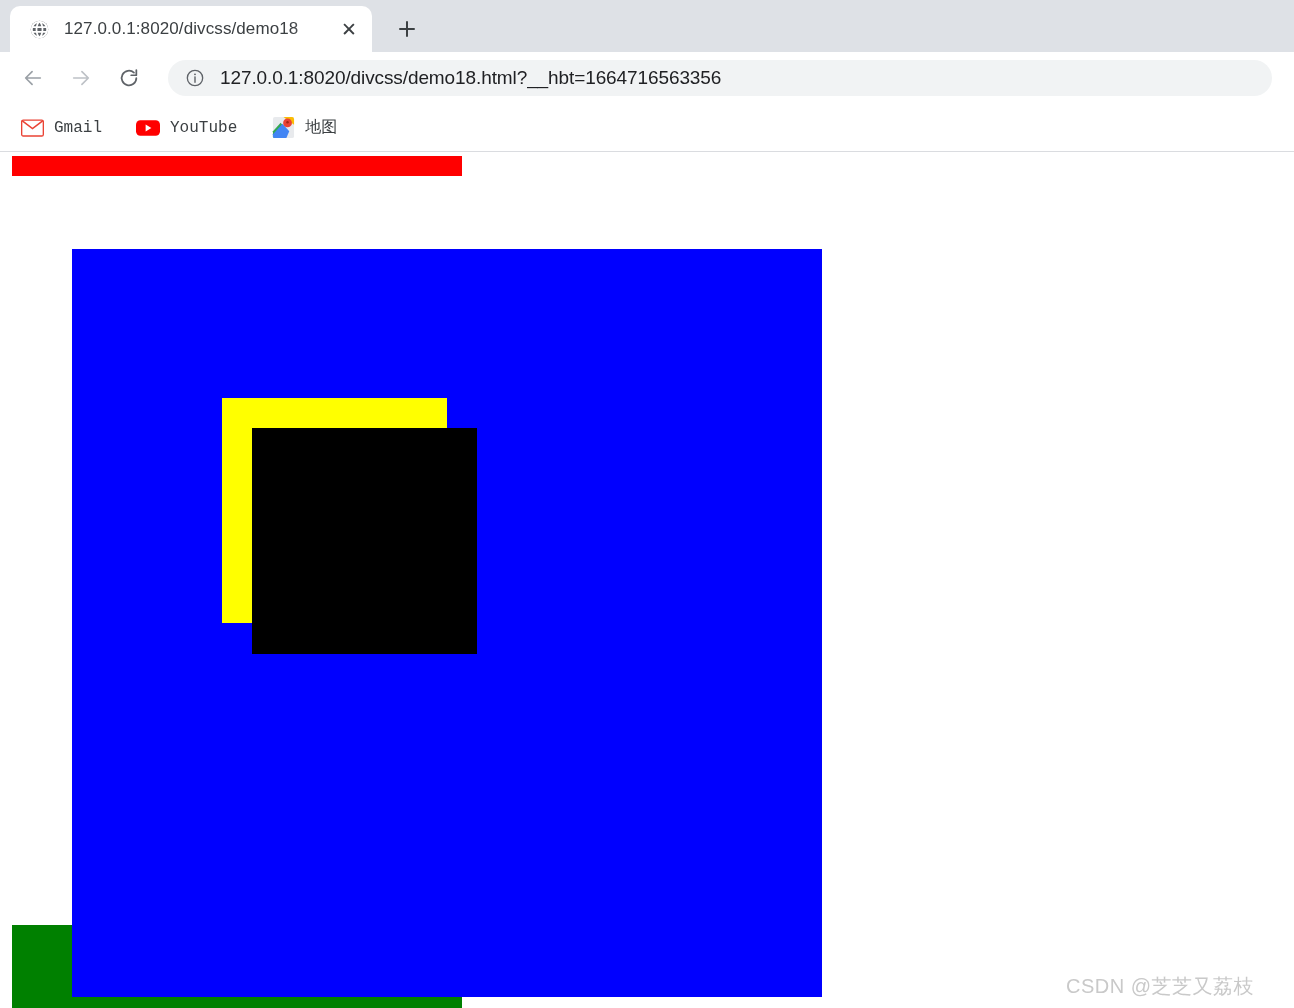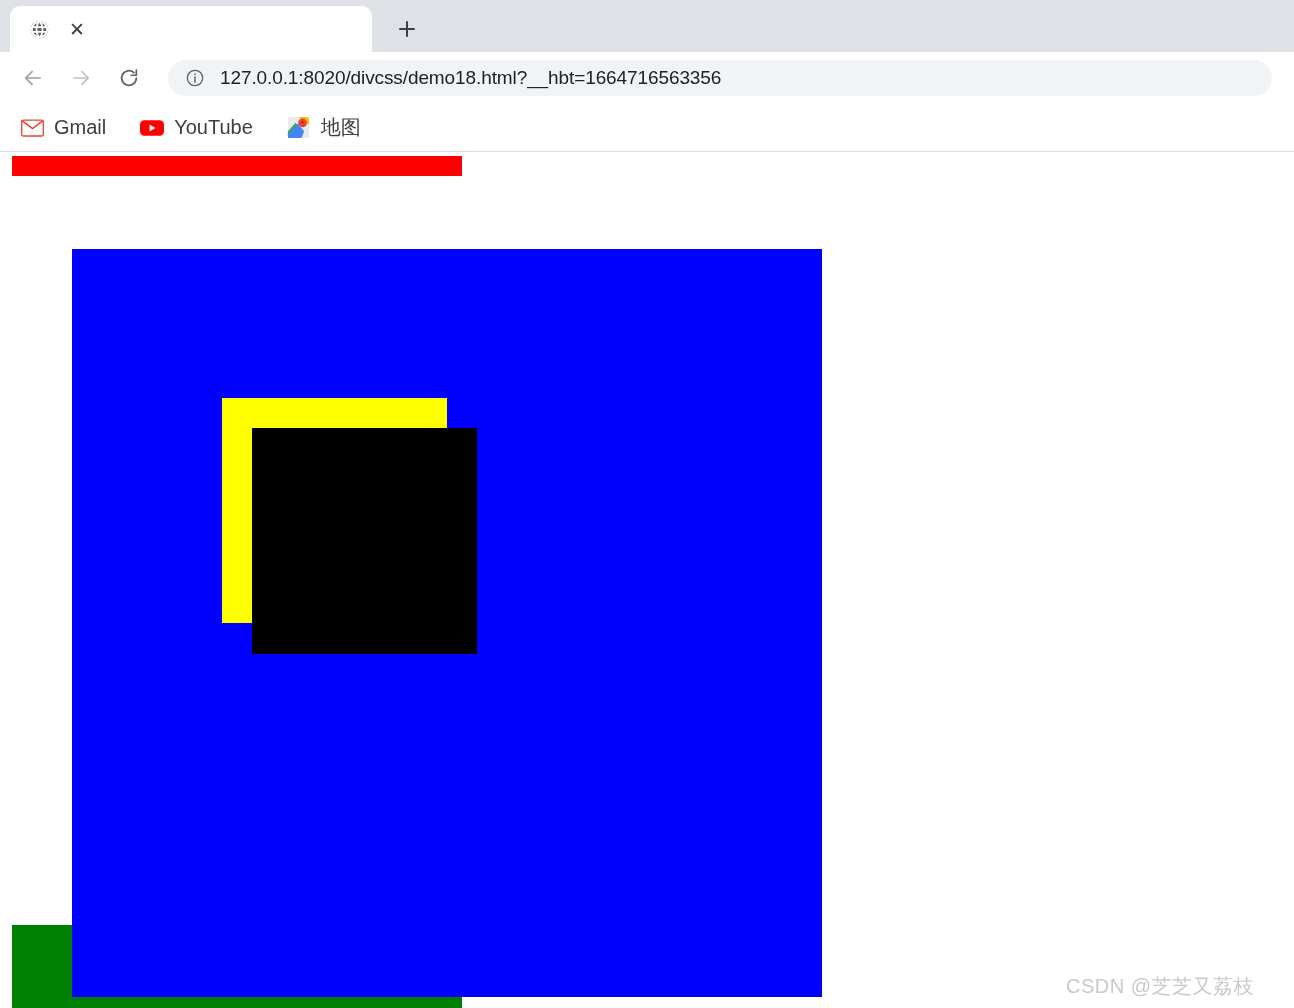--- a/index.html
+++ b/index.html
@@ -122,23 +122,24 @@
     border-radius: 4px;
     padding: 4px 2px;
   }
   .bookmark-icon {
     width: 24px; height: 24px;
     flex: 0 0 24px;
     display: flex; align-items: center; justify-content: center;
     margin-right: 10px;
   }
   .bookmark-label {
-    font-size: 20px;
-    color: #3c4043;
-    white-space: nowrap;
+    font-size: 16px;
+    color: #3c4043;
+    white-space: nowrap;
+    font-family: Liberation Mono, monospace;
   }
 
   
   .viewport {
     position: absolute;
     left: 0;
     top: 153px;
     width: 1268px;
     height: 855px;
     background: #ffffff;
@@ -168,20 +169,21 @@
 <div class="browser">
 
   <div class="tabstrip">
     <div class="tab">
       <span class="tab-favicon">
         <svg width="21" height="21" viewBox="0 0 24 24">
           <circle cx="12" cy="12" r="10" fill="#5f6368"></circle>
           <path d="M12 2a10 10 0 0 0 0 20 10 10 0 0 0 0-20zm0 2.2c.9 1 1.6 2.4 2 4.1h-4c.4-1.7 1.1-3.1 2-4.1zM9.1 4.8C8.6 5.9 8.2 7.1 8 8.3H5.3c.8-1.6 2.2-2.9 3.8-3.5zm5.8 0c1.6.6 3 1.9 3.8 3.5H16c-.2-1.2-.6-2.4-1.1-3.5zM4.5 10.3h3.2c-.1.6-.1 1.1-.1 1.7s0 1.1.1 1.7H4.5a8 8 0 0 1 0-3.4zm5.2 0h4.6c.1.6.1 1.1.1 1.7s0 1.1-.1 1.7H9.7c-.1-.6-.1-1.1-.1-1.7s0-1.1.1-1.7zm6.6 0h3.2a8 8 0 0 1 0 3.4h-3.2c.1-.6.1-1.1.1-1.7s0-1.1-.1-1.7zM5.3 15.7H8c.2 1.2.6 2.4 1.1 3.5-1.6-.6-3-1.9-3.8-3.5zm4.7 0h4c-.4 1.7-1.1 3.1-2 4.1-.9-1-1.6-2.4-2-4.1zm6 0h2.7c-.8 1.6-2.2 2.9-3.8 3.5.5-1.1.9-2.3 1.1-3.5z" fill="#ffffff"></path>
         </svg>
       </span>
+      <span class="tab-title">127.0.0.1:8020/divcss/demo18</span>
       <span class="tab-close">✕</span>
     </div>
     <div class="new-tab">
       <svg width="20" height="20" viewBox="0 0 20 20">
         <path d="M10 3v14M3 10h14" stroke="#3c4043" stroke-width="2" stroke-linecap="round"></path>
       </svg>
     </div>
   </div>
 
   <div class="toolbar">

